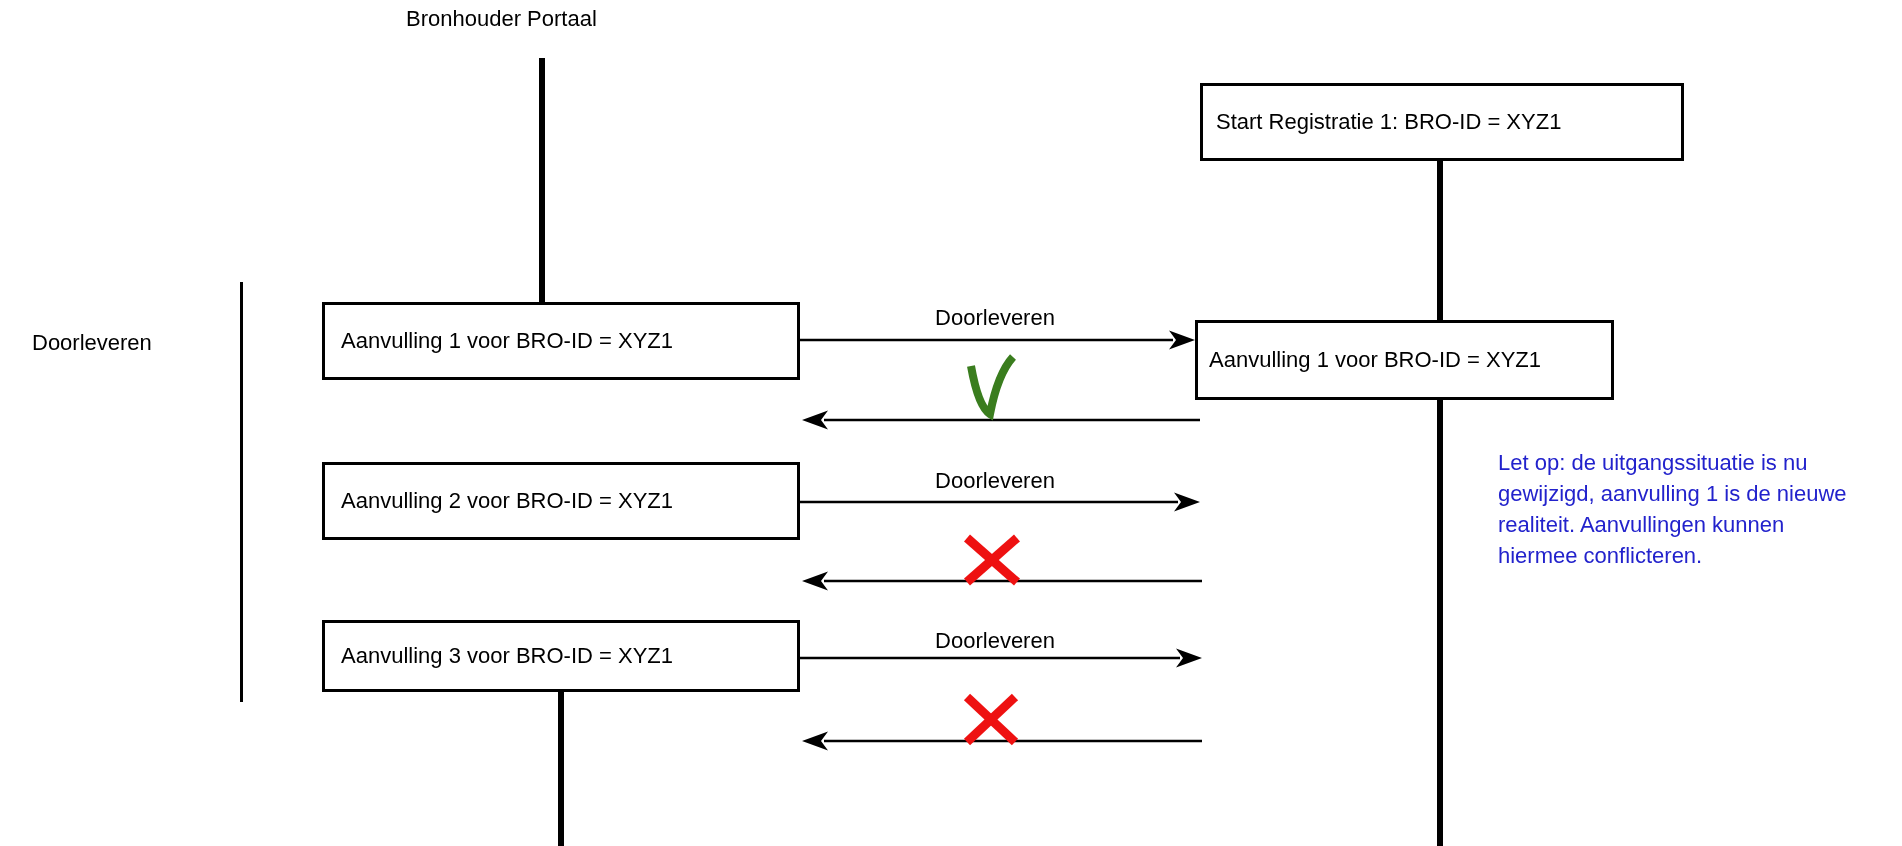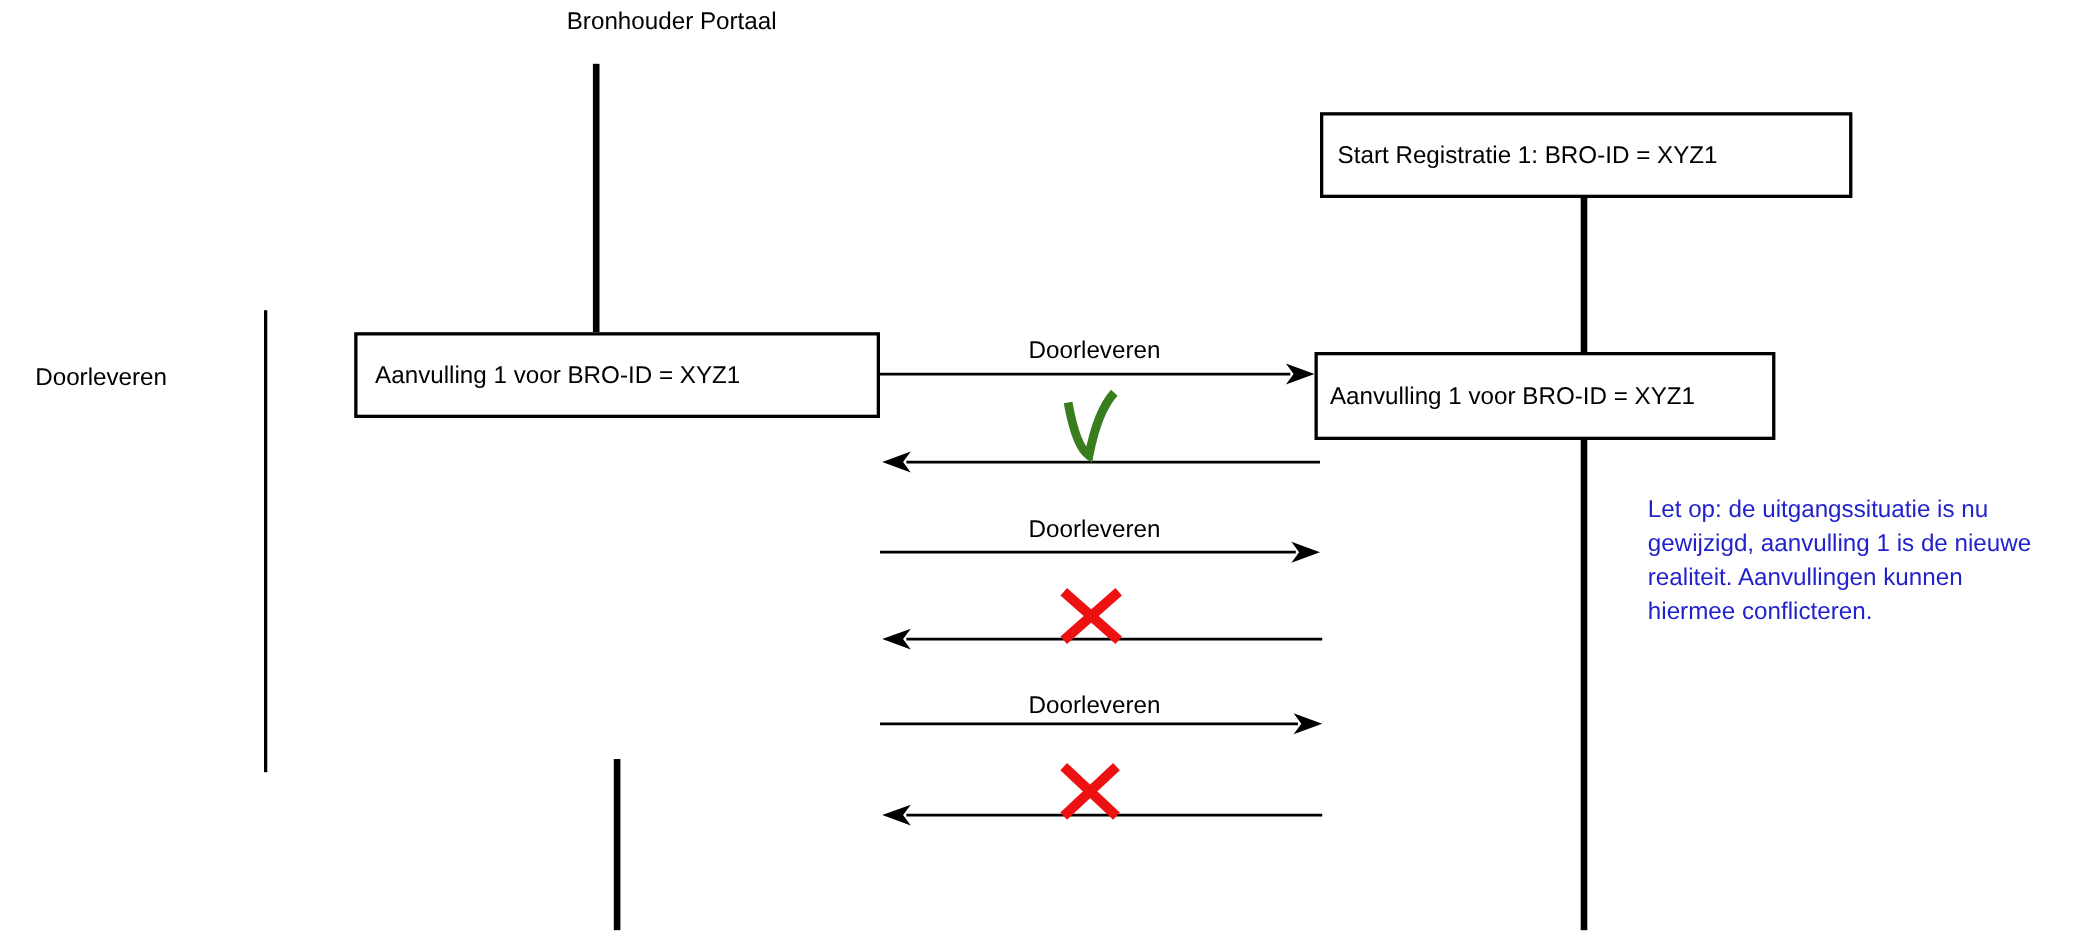--- a/index.html
+++ b/index.html
@@ -2,21 +2,21 @@
 <html><head>
 <meta charset="utf-8">
 <style>
   html,body { margin:0; padding:0; background:#ffffff; }
   .canvas {
     position:relative; width:1902px; height:846px;
     background:#ffffff; overflow:hidden;
     font-family:"Liberation Sans", sans-serif; color:#000;
   }
   .actor-label {
-    position:absolute; width:300px; text-align:right;
+    position:absolute; width:300px; text-align:left;
     font-size:22px; white-space:nowrap;
   }
   .lifeline { position:absolute; background:#000; }
   .box {
     position:absolute; box-sizing:border-box; background:#fff;
     border:3px solid #000; display:flex; align-items:center;
     font-size:22px; white-space:nowrap;
   }
   .bracket { position:absolute; background:#000; }
   .group-label { position:absolute; font-size:22px; white-space:nowrap; }
@@ -38,23 +38,25 @@
   <div class="actor-label" style="left:406px; top:6px;">Bronhouder Portaal</div>
 
   <div class="lifeline" style="left:539px; top:58px; width:6px; height:244px;"></div>
   <div class="lifeline" style="left:558px; top:690px; width:6px; height:156px;"></div>
   <div class="lifeline" style="left:1437px; top:159px; width:6px; height:161px;"></div>
   <div class="lifeline" style="left:1437px; top:399px; width:6px; height:447px;"></div>
 
   <div class="bracket" style="left:240px; top:282px; width:3px; height:420px;"></div>
   <div class="group-label" style="left:32px; top:330px;">Doorleveren</div>
 
-  <div class="box" style="left:1200px; top:83px; width:484px; height:78px; padding-left:13px;margin-top:19px;">Start Registratie 1: BRO-ID = XYZ1</div>
+  <div class="box" style="left:1200px; top:83px; width:484px; height:78px; padding-left:13px;">Start Registratie 1: BRO-ID = XYZ1</div>
 
   <div class="box" style="left:322px; top:302px; width:478px; height:78px; padding-left:16px;">Aanvulling 1 voor BRO-ID = XYZ1</div>
+  <div class="box" style="left:322px; top:462px; width:478px; height:78px; padding-left:16px;">Aanvulling 2 voor BRO-ID = XYZ1</div>
+  <div class="box" style="left:322px; top:620px; width:478px; height:72px; padding-left:16px;">Aanvulling 3 voor BRO-ID = XYZ1</div>
 
   <div class="box" style="left:1195px; top:320px; width:419px; height:80px; padding-left:11px;">Aanvulling 1 voor BRO-ID = XYZ1</div>
 
   <div class="arrow-label" style="top:305px;">Doorleveren</div>
   <div class="arrow-label" style="top:468px;">Doorleveren</div>
   <div class="arrow-label" style="top:628px;">Doorleveren</div>
 
   <svg class="arrows" width="1902" height="846" viewBox="0 0 1902 846">
     <g fill="none" stroke-width="2.5" stroke="#000000">
       <line x1="800" y1="340" x2="1173" y2="340"></line>

